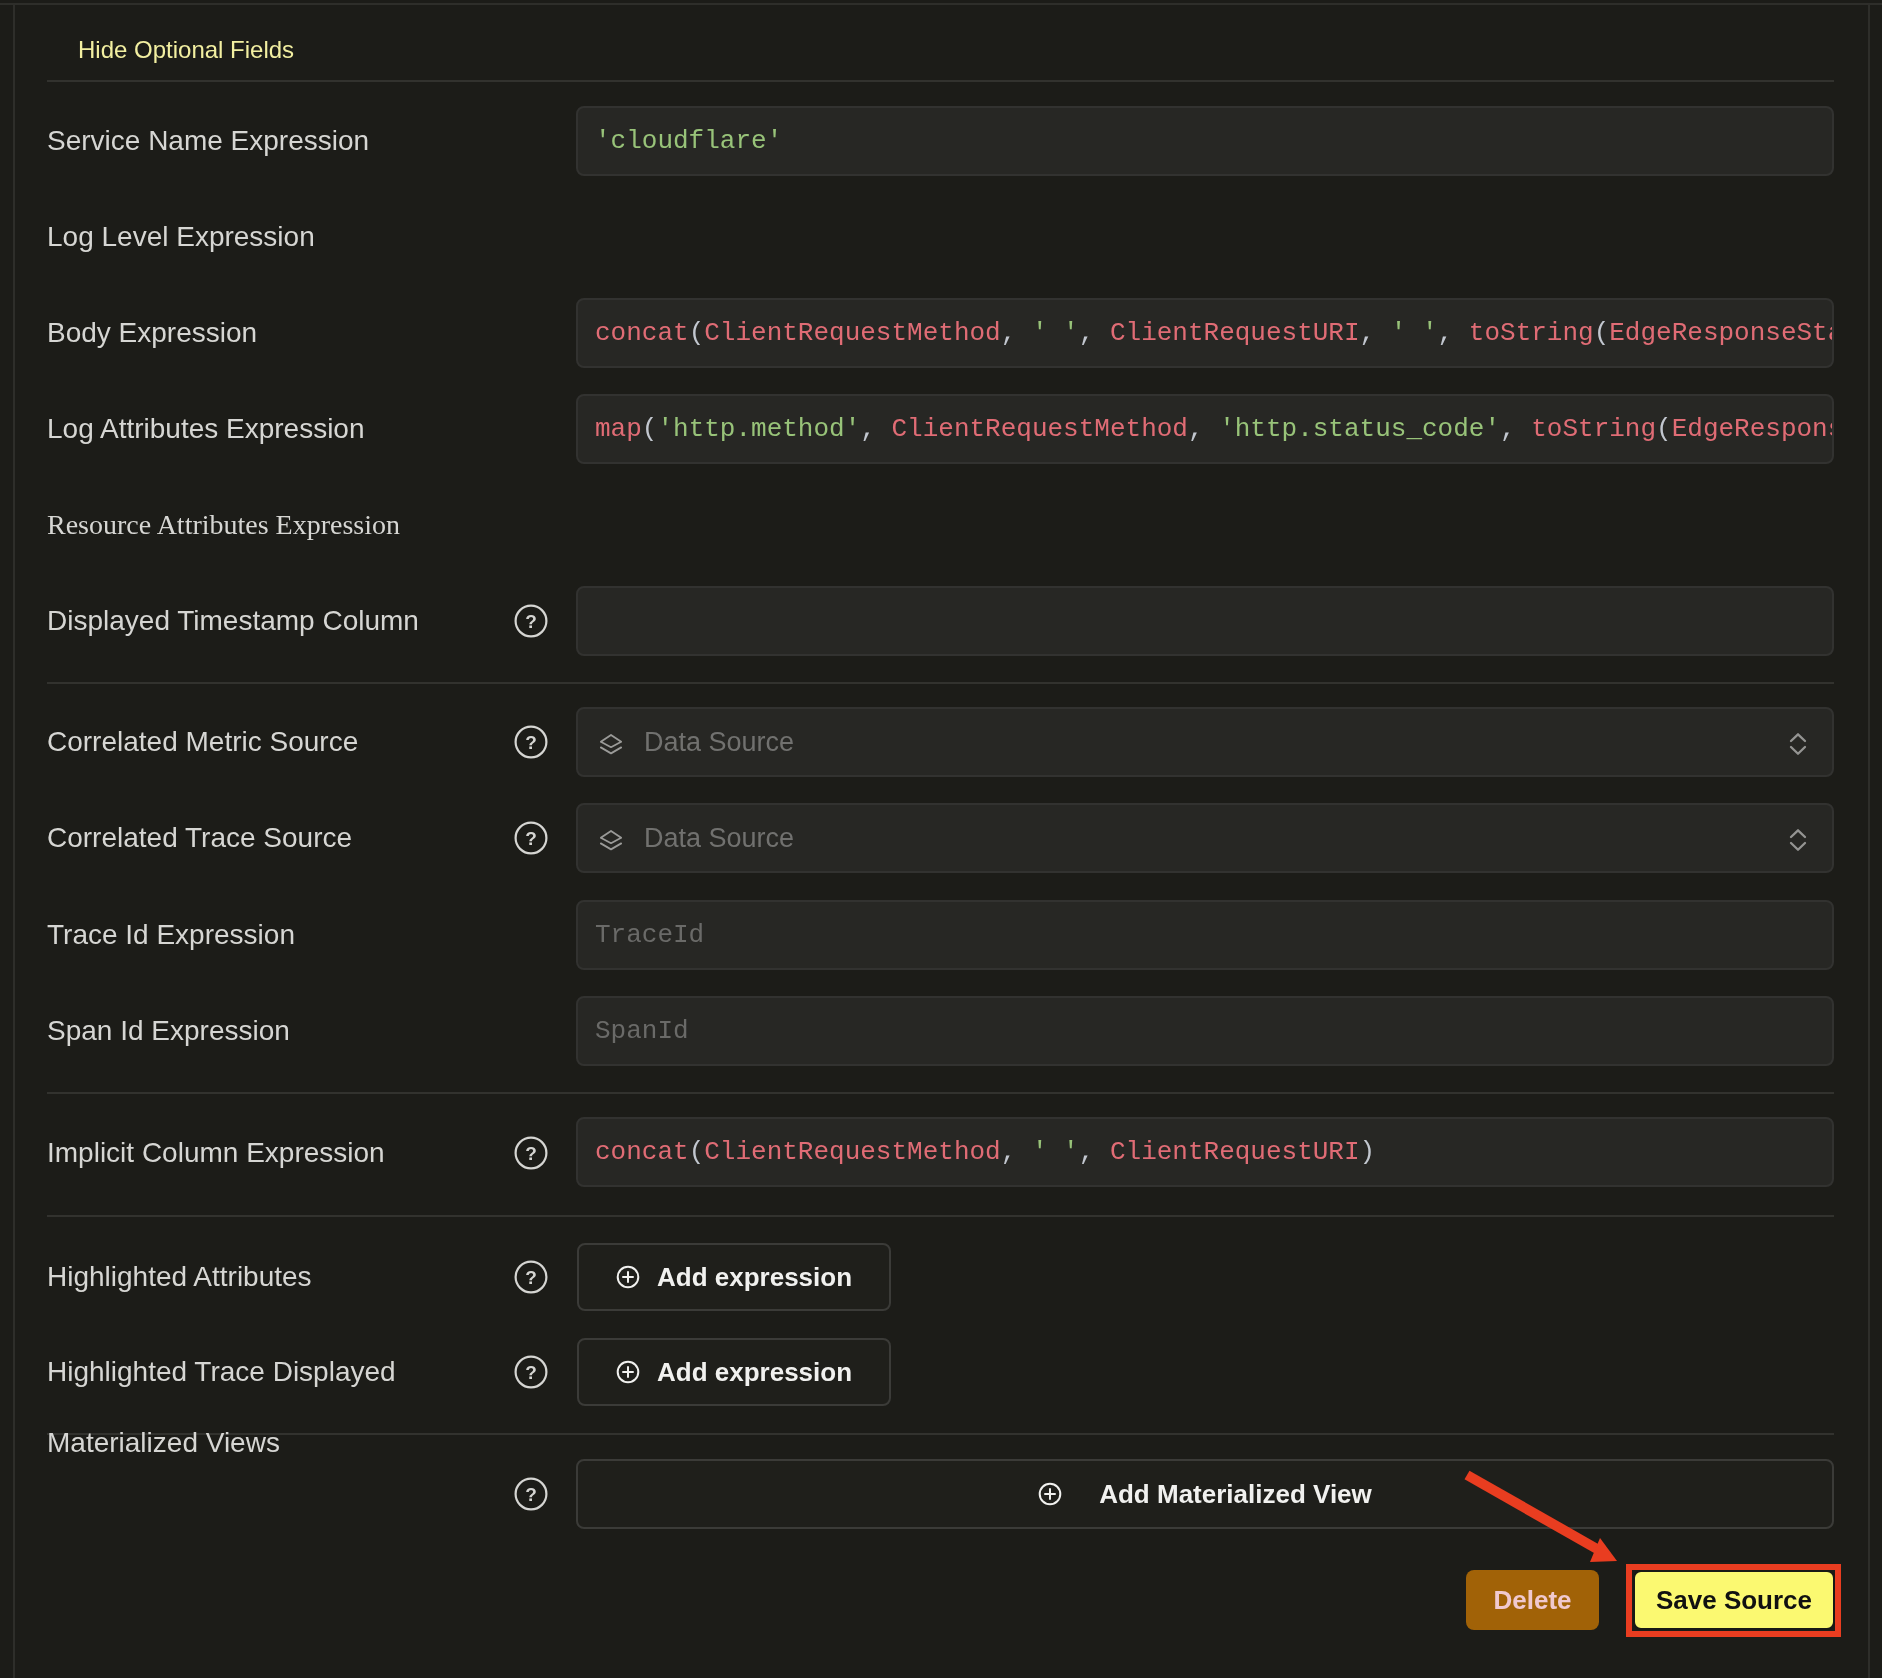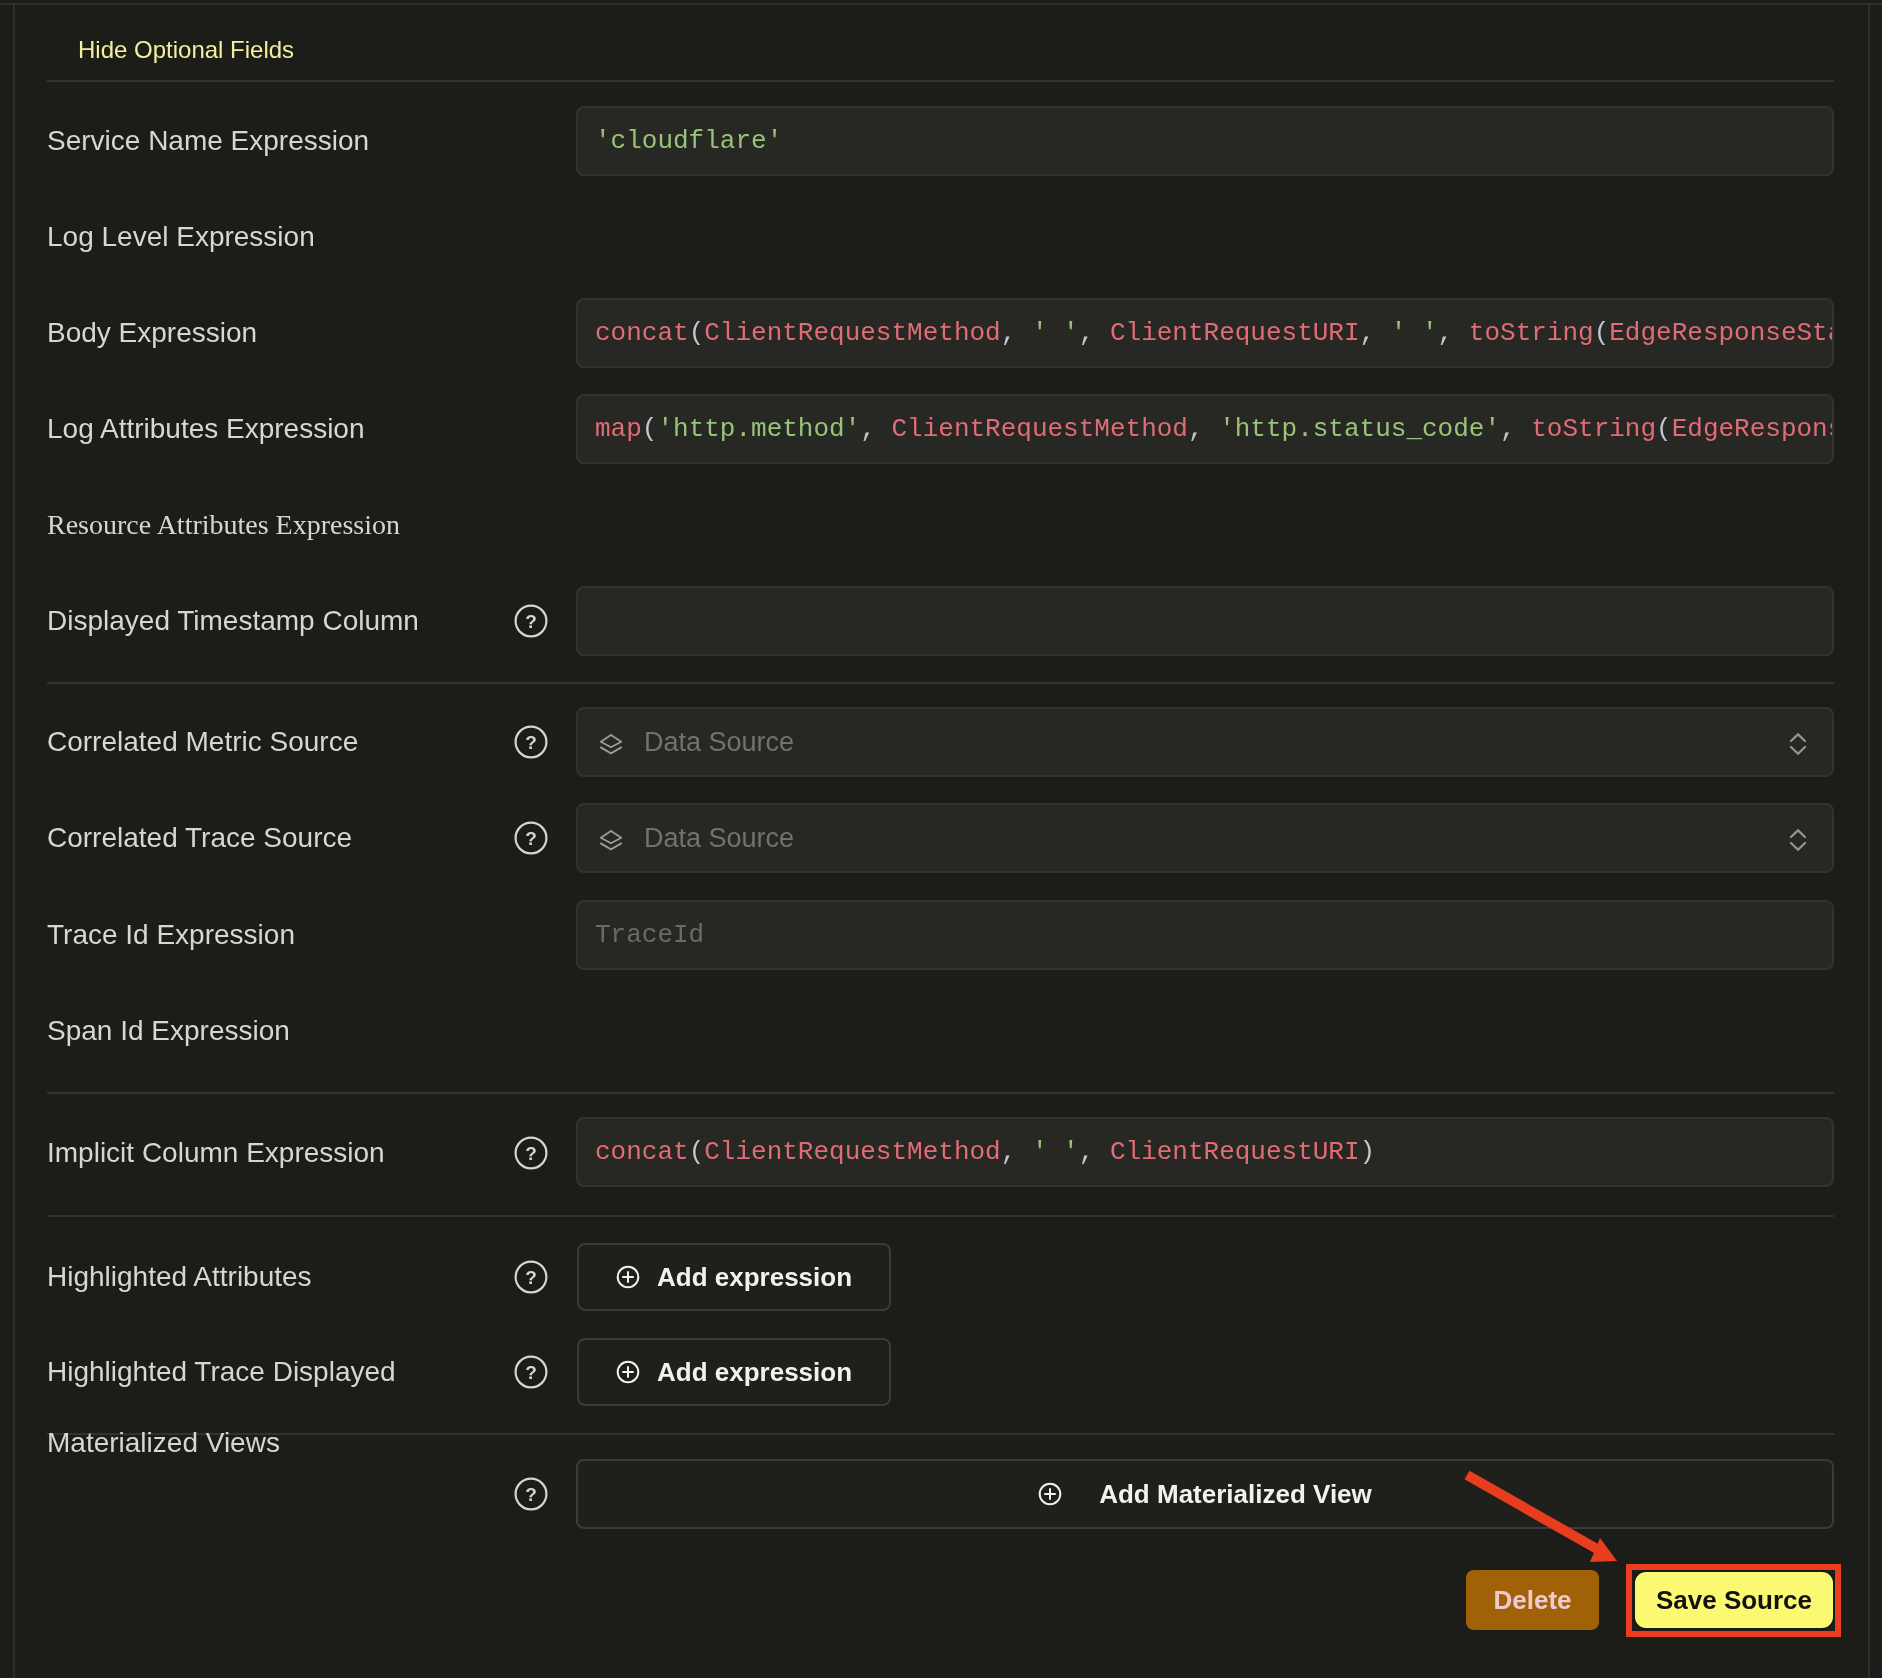--- a/index.html
+++ b/index.html
@@ -83,20 +83,21 @@
     <svg style="position:absolute;left:1207px;top:21px;" width="26" height="28" viewBox="0 0 26 28" fill="none" stroke="#949492" stroke-width="2.3" stroke-linejoin="round" stroke-linecap="round">
         <path d="M6 11L13 4.3L20 11"></path>
         <path d="M6 17L13 23.8L20 17"></path>
       </svg>
   </div>
 
   <div class="lbl" style="top:918px;">Trace Id Expression</div>
   <div class="inp" style="top:900px;"><div class="code ph">TraceId</div></div>
 
   <div class="lbl" style="top:1014px;">Span Id Expression</div>
+  <div class="inp" style="top:996px;"><div class="code ph">SpanId</div></div>
 
   <div class="div" style="top:1092px;"></div>
 
   <div class="lbl" style="top:1136px;">Implicit Column Expression</div>
   <svg class="qicon" style="top:1136px;" viewBox="0 0 34 34">
       <circle cx="17" cy="17" r="15.4" fill="none" stroke="#d5d5d2" stroke-width="2.2"></circle>
       <text x="17" y="23.5" text-anchor="middle" font-size="19" font-weight="bold" fill="#d5d5d2" font-family="Liberation Sans">?</text>
     </svg>
   <div class="inp" style="top:1117px;"><div class="code"><span class="r">concat</span>(<span class="r">ClientRequestMethod</span>, <span class="g">' '</span>, <span class="r">ClientRequestURI</span>)</div></div>
 
@@ -140,21 +141,21 @@
         <circle cx="12" cy="12" r="10.3"></circle>
         <path d="M7 12h10M12 7v10"></path>
       </svg>
     <div class="btxt" style="margin-left:37px;">Add Materialized View</div>
   </div>
 
   <div style="position:absolute;left:1466px;top:1570px;width:133px;height:60px;border-radius:8px;background:#a16207;display:flex;align-items:center;justify-content:center;">
     <div style="font-weight:bold;font-size:26px;color:#f0c9cf;">Delete</div>
   </div>
   <div style="position:absolute;left:1626px;top:1564px;width:215px;height:73px;border:6px solid #e93d20;box-sizing:border-box;"></div>
-  <div style="position:absolute;left:1633px;top:1570px;width:202px;height:60px;border-radius:13px;background:#fbf971;border:2px solid #191915;box-sizing:border-box;display:flex;align-items:center;justify-content:center;">
+  <div style="position:absolute;left:1633px;top:1570px;width:202px;height:60px;border-radius:8px;background:#fbf971;border:2px solid #191915;box-sizing:border-box;display:flex;align-items:center;justify-content:center;">
     <div style="font-weight:bold;font-size:26px;color:#111;">Save Source</div>
   </div>
 
   <svg style="position:absolute;left:1440px;top:1430px;" width="220" height="160" viewBox="0 0 220 160">
     <line x1="27" y1="45" x2="157" y2="119" stroke="#e93d20" stroke-width="10"></line>
     <polygon points="177,131 160,108 150,132" fill="#e93d20"></polygon>
   </svg>
 </div>
 
 </body></html>

